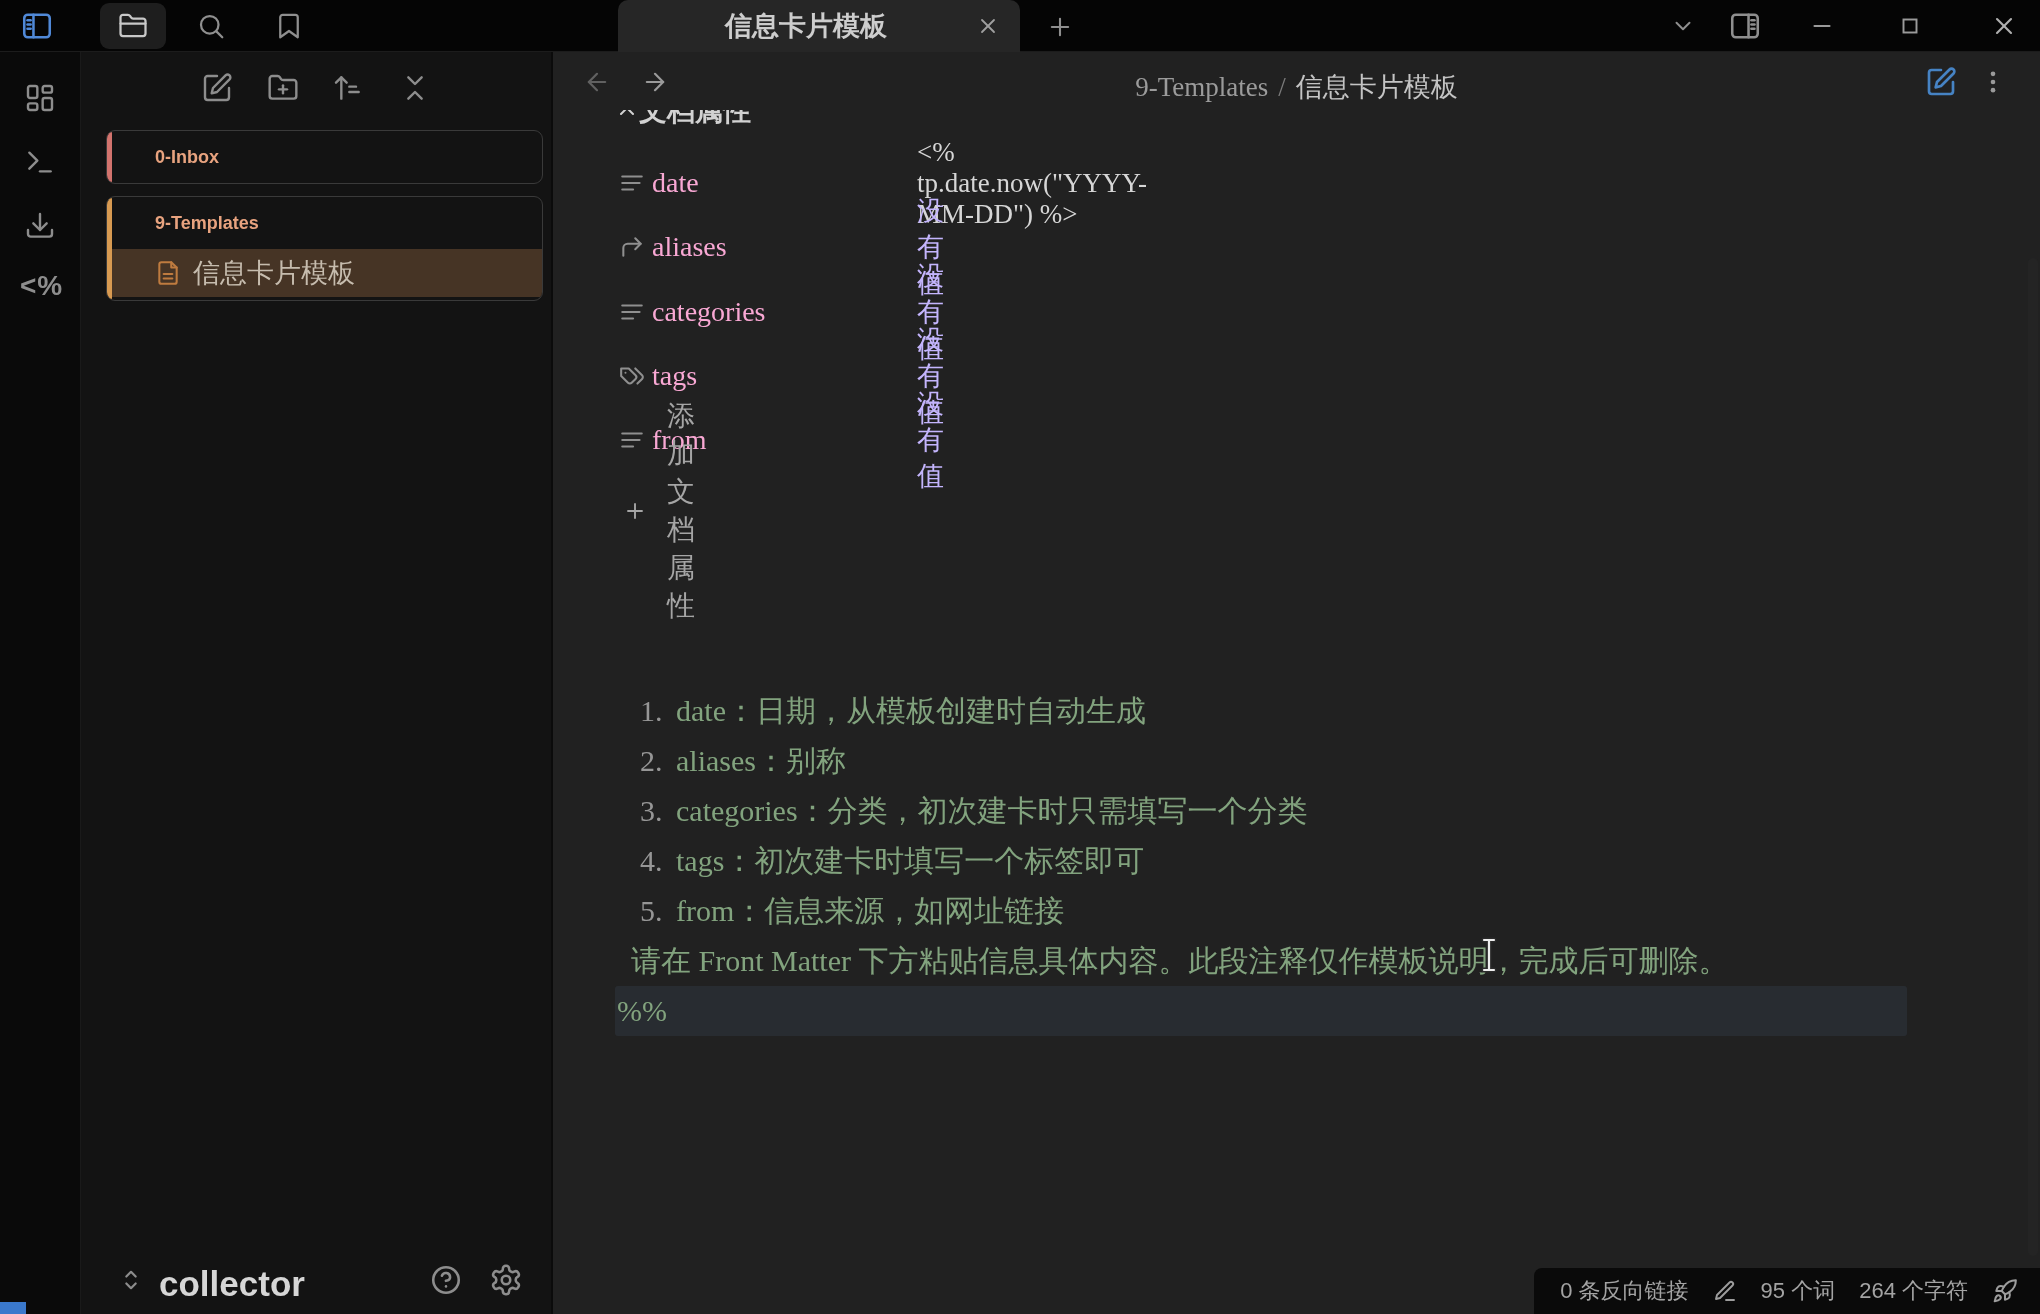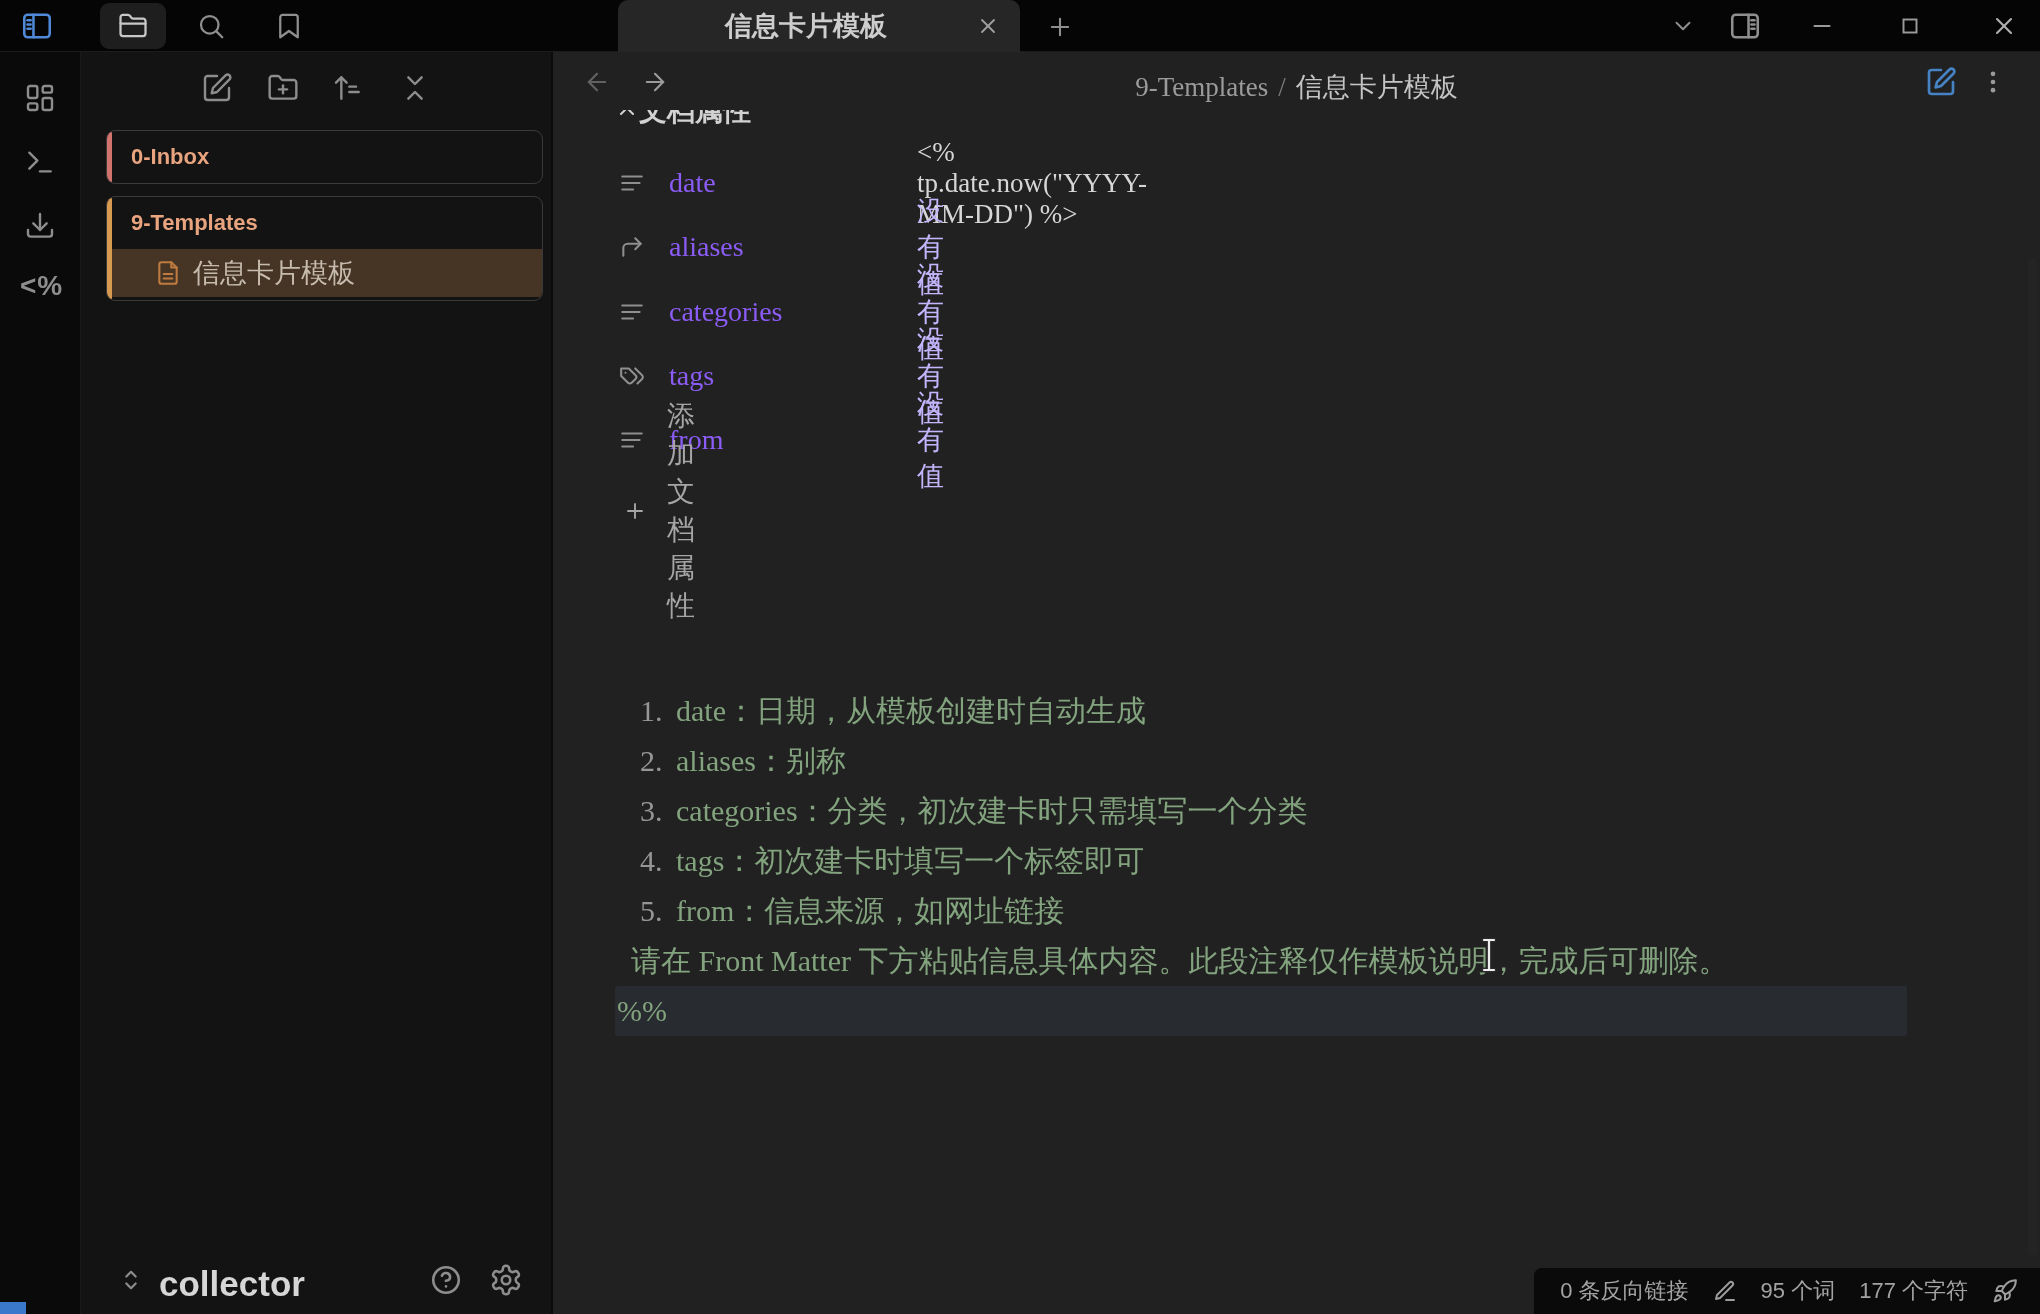--- a/index.html
+++ b/index.html
@@ -23,41 +23,41 @@
   
   .ribbon { position:absolute; left:0; top:52px; width:80px; height:1262px; background:#0a0a0a; }
   .ribbon-item { position:absolute; left:24px; }
   .templater-glyph { font-size:28px; font-weight:700; color:#8d8d8d; letter-spacing:1px; font-family:"Liberation Sans",sans-serif; }
 
   
   .explorer { position:absolute; left:80px; top:52px; width:471px; height:1262px; background:#131313; border-left:1px solid #1a1a1a; }
   .exp-toolbar-icon { position:absolute; top:20px; }
   .folder-box { position:absolute; left:25px; width:437px; border:1px solid #3a3a3a; border-radius:9px; overflow:hidden; }
   .accent-bar { position:absolute; left:0; top:0; bottom:0; width:5px; border-radius:3px; }
-  .folder-title { height:52px; line-height:52px; padding-left:24px; font-size:22px; font-weight:700; color:#e8a37f; }
+  .folder-title { height:52px; line-height:52px; padding-left:24px; font-size:18px; font-weight:700; color:#e8a37f;margin-left:24px; }
   .file-row { height:48px; background:#463425; display:flex; align-items:center; }
   .file-row .ficon { margin-left:48px; }
   .file-name { margin-left:12px; font-size:27px; color:#c6bcae; }
   .vault-row { position:absolute; left:0; bottom:14px; width:471px; height:38px; }
   .vault-name { position:absolute; left:78px; top:2px; font-size:35px; font-weight:700; color:#d6d6d6; }
 
   
   .main { position:absolute; left:551px; top:52px; width:1489px; height:1262px; background:#212121; border-left:2px solid #0b0b0b;font-family:Liberation Serif, serif; }
   .main-header { position:absolute; left:0; top:0; width:100%; height:58px; }
   .breadcrumb { position:absolute; left:0; right:0; top:17px; text-align:center; font-size:27px; }
   .bc-folder { color:#9b9b9b; }
   .bc-sep { color:#7c7c7c; padding:0 10px; }
   .bc-file { color:#c4c4c4; }
   .content { position:absolute; left:0; top:58px; width:100%; height:1204px; overflow:hidden; }
 
   .props-heading { position:absolute; left:62px; top:-16px; height:34px; display:flex; align-items:center; gap:0; font-size:28px; font-weight:600; color:#d2d2d2; }
 
   .prop-row { position:absolute; left:0; height:40px; display:flex; align-items:center; }
   .prop-row .picon { position:absolute; left:66px; }
-  .prop-label { position:absolute; left:116px; font-size:28px; color:#8b5cf6; }
+  .prop-label { position:absolute; left:99px; font-size:28px; color:#f9a8d4; }
   .prop-value { position:absolute; left:364px; font-size:27px; }
   .prop-value.filled { color:#d6d6d6; }
   .prop-value.empty { color:#c4b5fd; }
   .add-prop { position:absolute; left:0; height:40px; display:flex; align-items:center; color:#a5a5a5; }
   .add-prop .picon { position:absolute; left:70px; }
   .add-prop span { position:absolute; left:114px; font-size:28px; }
 
   .ed-line { position:absolute; left:0; width:1403px; height:50px; line-height:50px; font-size:30px; color:#82a37e; white-space:nowrap; }
   .ed-line .plain { padding-left:64px; display:block; }
   .ed-line .num { position:absolute; left:87px; color:#969696; }
@@ -404,21 +404,21 @@
 
 <div class="statusbar">
   <span>0 条反向链接</span>
   <span>
     <svg width="24" height="24" viewBox="0 0 24 24" fill="none" stroke="#9d9d9d" stroke-width="1.9" stroke-linecap="round" stroke-linejoin="round">
         <path d="M13 21h8"></path>
         <path d="M16.5 3.5a2.1 2.1 0 0 1 3 3L7 19l-4 1 1-4Z"></path>
       </svg>
   </span>
   <span>95 个词</span>
-  <span>177 个字符</span>
+  <span>264 个字符</span>
   <span>
     <svg width="26" height="26" viewBox="0 0 24 24" fill="none" stroke="#9d9d9d" stroke-width="1.9" stroke-linecap="round" stroke-linejoin="round">
         <path d="M4.5 16.5c-1.5 1.26-2 5-2 5s3.74-.5 5-2c.71-.84.7-2.13-.09-2.91a2.18 2.18 0 0 0-2.91-.09z"></path>
         <path d="m12 15-3-3a22 22 0 0 1 2-3.95A12.88 12.88 0 0 1 22 2c0 2.72-.78 7.5-6 11a22.35 22.35 0 0 1-4 2z"></path>
         <path d="M9 12H4s.55-3.03 2-4c1.62-1.08 5 0 5 0"></path>
         <path d="M12 15v5s3.03-.55 4-2c1.08-1.62 0-5 0-5"></path>
       </svg>
   </span>
 </div>
 

